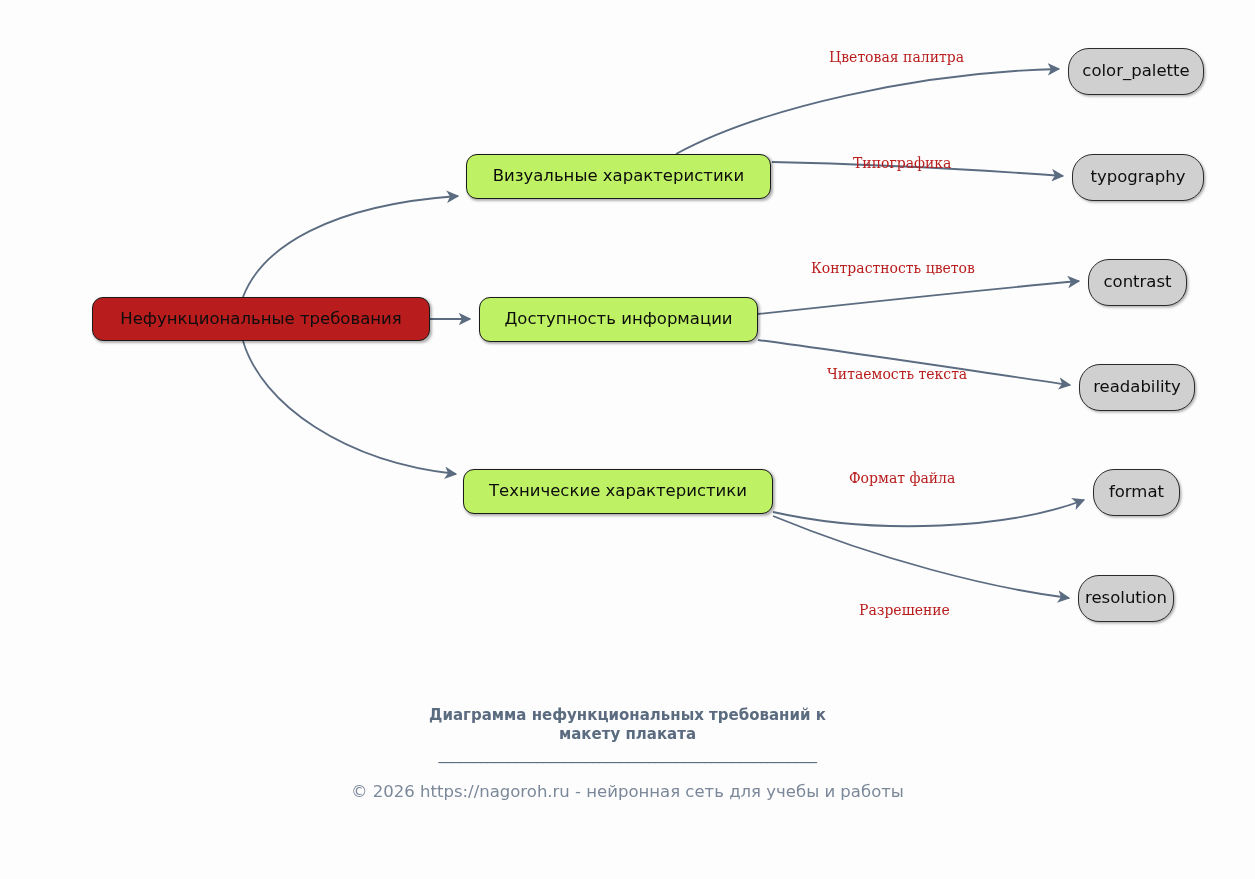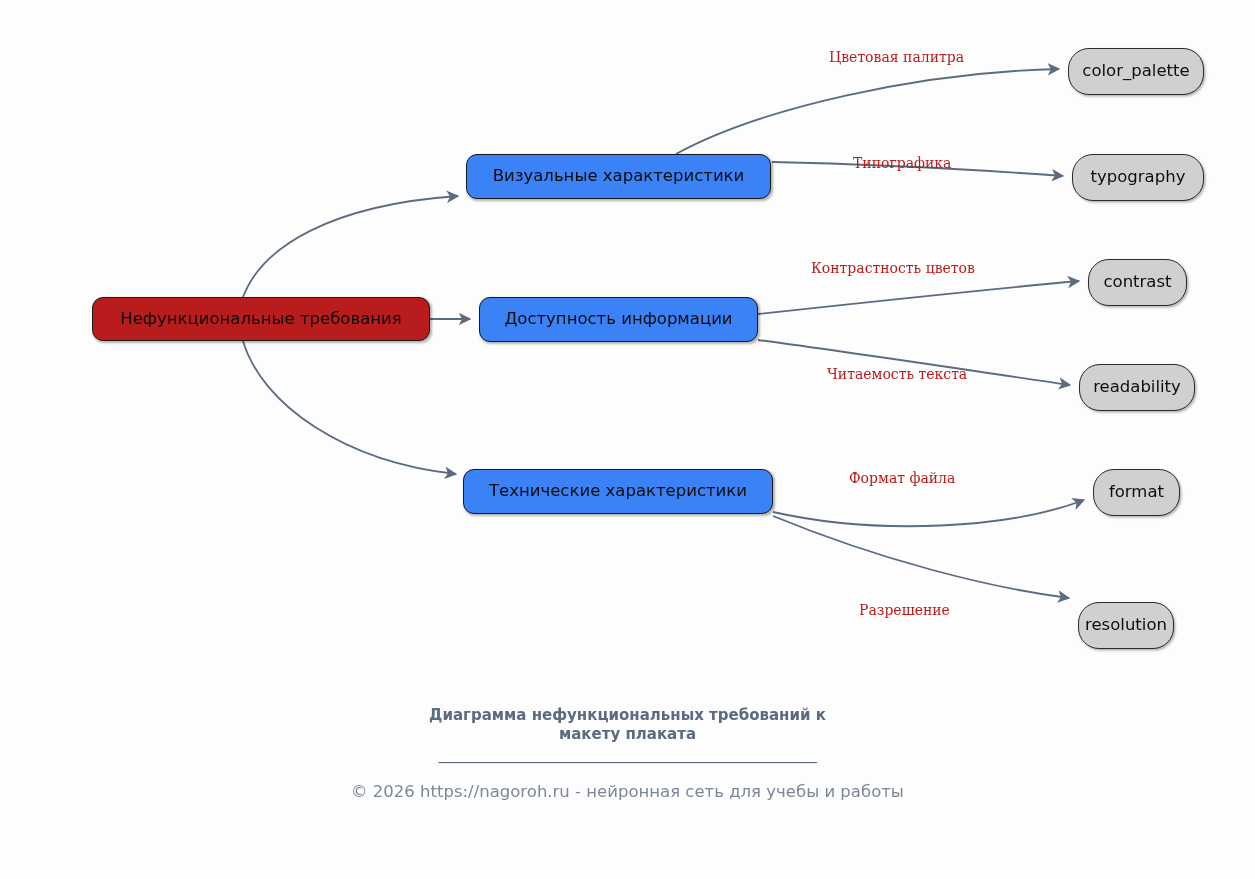--- a/index.html
+++ b/index.html
@@ -40,21 +40,21 @@
     color: #0d0d0d;
     white-space: nowrap;
     line-height: 1;
     box-shadow: 1.5px 1.5px 2.5px rgba(0,0,0,0.30);
   }
   .node-root {
     background: #b91c1c;
     margin-left: 44px;
   }
   .node-branch {
-    background: #3b82f6;
+    background: #bef264;
   }
   .node-leaf {
     background: #D0D0D0;
     border-color: #2b2b2b;
     border-radius: 21px;
   }
   .edge-label {
     position: absolute;
     font-family: "DejaVu Serif", serif;
     font-size: 14px;
@@ -149,21 +149,21 @@
   </div>
 
   <div class="node node-leaf" style="left:1079px; top:364px; width:116px; height:47px;">
     <span>readability</span>
   </div>
 
   <div class="node node-leaf" style="left:1093px; top:469px; width:87px; height:47px;">
     <span>format</span>
   </div>
 
-  <div class="node node-leaf" style="left:1078px; top:575px; width:96px; height:47px;margin-top:27px;">
+  <div class="node node-leaf" style="left:1078px; top:575px; width:96px; height:47px;">
     <span>resolution</span>
   </div>
 
   <div class="edge-label" style="left:829px; top:50px;">Цветовая палитра</div>
   <div class="edge-label" style="left:853px; top:156px;">Типографика</div>
   <div class="edge-label" style="left:811px; top:261px;">Контрастность цветов</div>
   <div class="edge-label" style="left:827px; top:367px;">Читаемость текста</div>
   <div class="edge-label" style="left:849px; top:471px;">Формат файла</div>
   <div class="edge-label" style="left:859px; top:577px;margin-top:26px;">Разрешение</div>
 

